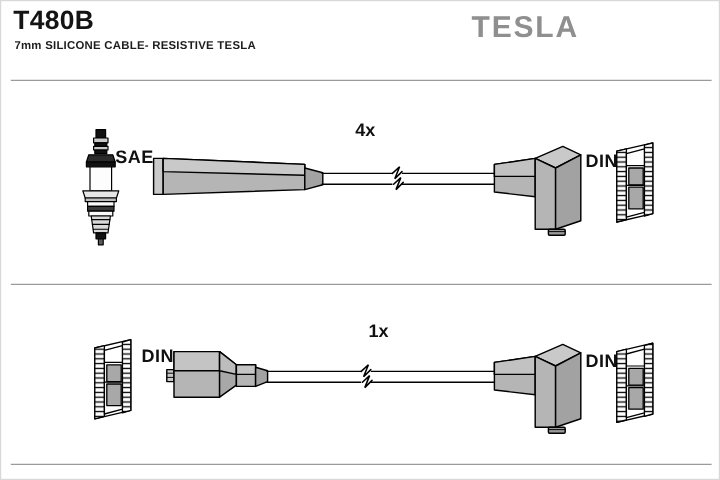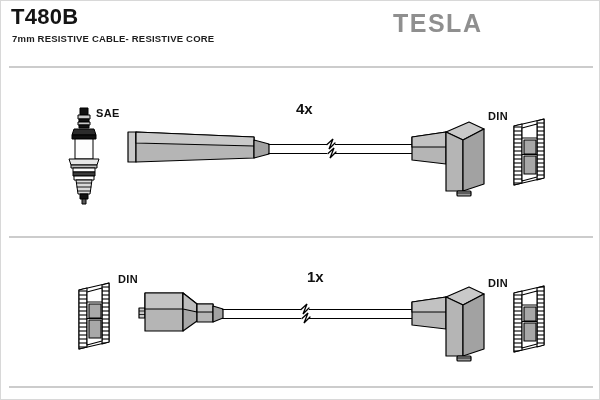--- a/index.html
+++ b/index.html
@@ -32,35 +32,35 @@
     position:absolute;left:392px;top:10px;
     font-size:25px;font-weight:bold;color:#8f8f8f;
     letter-spacing:1.5px;line-height:1;
   }
   
   .ann{
     position:absolute;color:#111;font-weight:bold;line-height:1;
     white-space:nowrap;
   }
   .qty{font-size:15px;}
-  .tag{font-size:11px;letter-spacing:0.4px;}
+  .tag{font-size:15px;letter-spacing:0.4px;margin-top:16px;}
   #qty-top{left:295px;top:100px;}
   #qty-bottom{left:306px;top:268px;}
   #tag-sae{left:95px;top:107px;}
   #tag-din-top{left:487px;top:110px;}
   #tag-din-bl{left:117px;top:273px;}
   #tag-din-br{left:487px;top:277px;}
 </style>
 </head>
 <body>
 
 <div id="sheet">
 
   <div id="part-code">T480B</div>
-  <div id="part-desc">7mm RESISTIVE CABLE- RESISTIVE CORE</div>
+  <div id="part-desc">7mm SILICONE CABLE- RESISTIVE TESLA</div>
   <div id="brand">TESLA</div>
 
   <div class="ann qty" id="qty-top">4x</div>
   <div class="ann qty" id="qty-bottom">1x</div>
 
   <div class="ann tag" id="tag-sae">SAE</div>
   <div class="ann tag" id="tag-din-top">DIN</div>
   <div class="ann tag" id="tag-din-bl">DIN</div>
   <div class="ann tag" id="tag-din-br">DIN</div>
 

